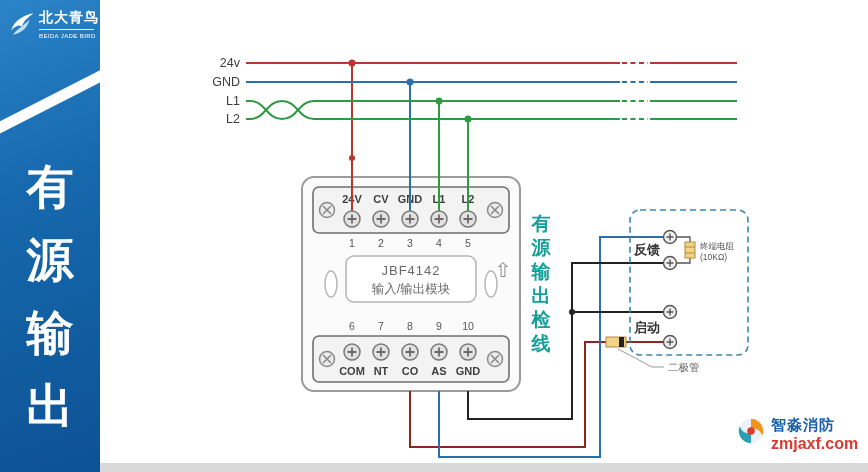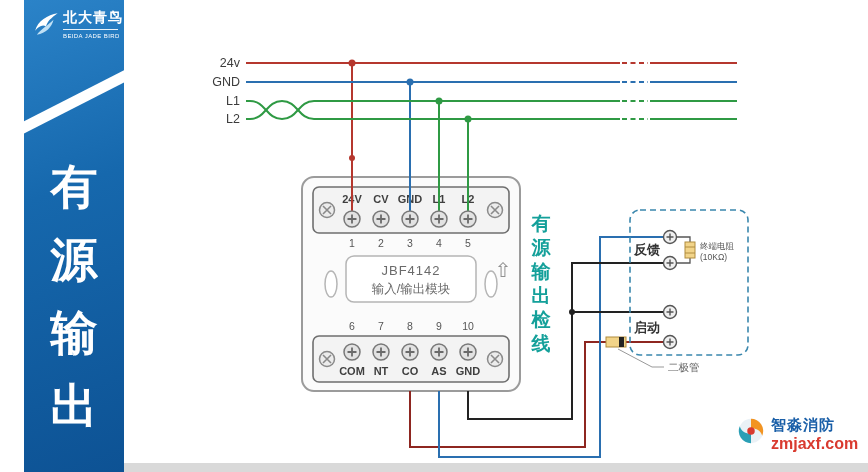--- a/index.html
+++ b/index.html
@@ -39,21 +39,21 @@
   .res     { fill:#f2d489; stroke:#b08c3e; stroke-width:1; }
   .resband { stroke:#b08c3e; stroke-width:1; }
   .thin    { fill:none; stroke:#555; stroke-width:1.3; }
   .leader  { fill:none; stroke:#999; stroke-width:1; }
   .note text { font-size:19px; font-weight:600; text-anchor:middle; }
 
   
   .sidebar {
     position:absolute; left:0; top:0; width:100px; height:472px;
     background:linear-gradient(160deg,#2b83c8 0%, #1668ad 40%, #0d5294 100%);
-    overflow:hidden; z-index:3;margin-left:24px;
+    overflow:hidden; z-index:3;
   }
   .logo-block { position:absolute; left:0; top:0; width:100px; height:95px; }
   .logo-icon  { position:absolute; left:7px; top:7px; }
   .brand-cn   { position:absolute; left:39px; top:9px; color:#fff; font-size:14px; font-weight:bold; letter-spacing:1px; white-space:nowrap; }
   .brand-rule { position:absolute; left:39px; top:29px; width:55px; height:1px; background:rgba(255,255,255,.9); }
   .brand-en   { position:absolute; left:39px; top:33px; color:#fff; font-size:6px; letter-spacing:.4px; white-space:nowrap; }
   .diag-stripe{
     position:absolute; left:-18px; top:131px; width:145px; height:11px;
     background:#fff; transform:rotate(-27deg); transform-origin:left center;
   }

